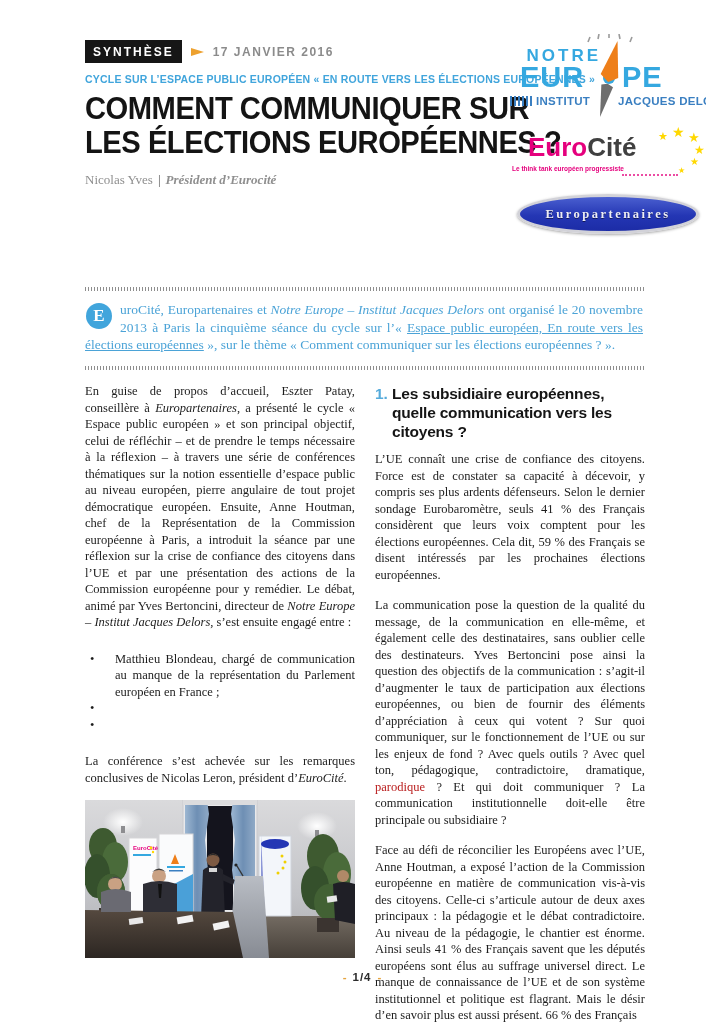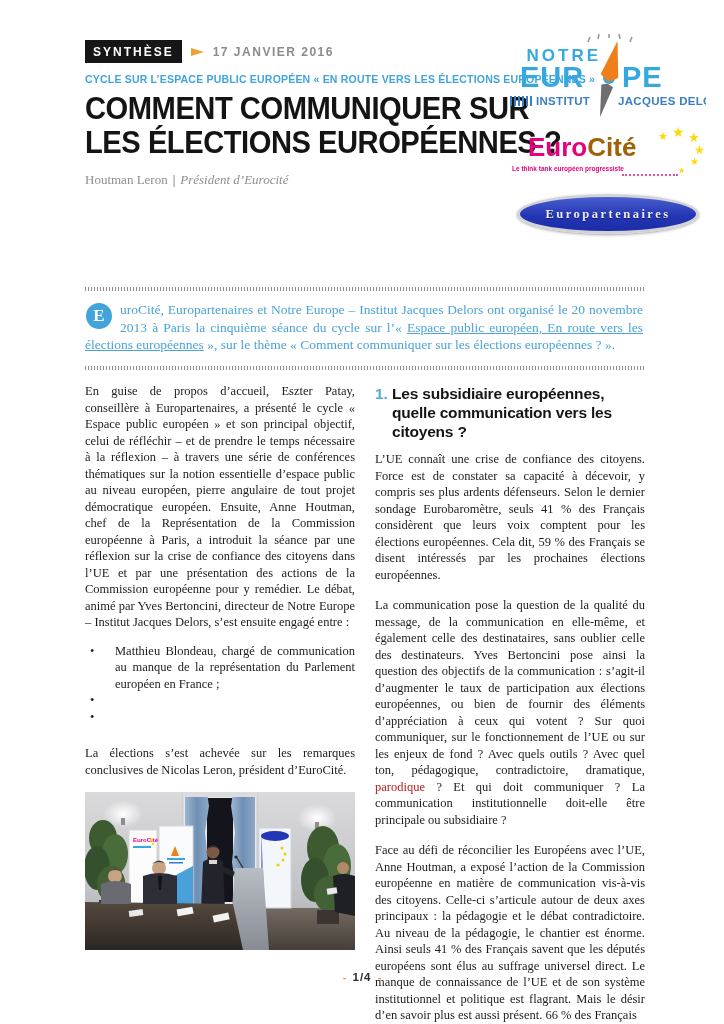--- a/index.html
+++ b/index.html
@@ -24,32 +24,32 @@
   .series {
     margin-top:10px; color:#41A5DC; font:bold 10.5px/1.2 "Liberation Sans", sans-serif;
     letter-spacing:0.2px; white-space:nowrap;
   }
   .title {
     margin-top:6px; color:#141414; font:bold 31px/34px "Liberation Sans", sans-serif;
     letter-spacing:-0.5px; transform:scaleX(0.94); transform-origin:left top; white-space:nowrap;
   }
   .author { margin-top:12px; font:13px/1.2 "Liberation Serif", serif; color:#8f8f8f; }
   .author .sep { color:#555; margin:0 5px; }
-  .author .role { font-style:italic; }
+  .author .role { font-style:italic;font-weight:bold; }
 
   
   .logos { position:absolute; right:14px; top:34px; width:204px; display:flex; flex-direction:column; align-items:center; gap:8px; }
   .logo-ne text { font-family:"Liberation Sans", sans-serif; font-weight:bold; }
   .ne-t1 { fill:#35A8E0; font-size:17px; letter-spacing:3px; }
   .ne-t2 { fill:#35A8E0; font-size:29px; letter-spacing:1px; }
   .ne-t3 { fill:#3A7FC1; font-size:11.5px; letter-spacing:0.3px; }
   .logo-ec { position:relative; width:192px; height:58px; }
   .ec-main { position:absolute; left:16px; top:6px; font:bold 26px/1 "Liberation Sans", sans-serif; }
   .ec-euro { color:#E5007D;text-align:center; }
-  .ec-cite { color:#a16207; }
+  .ec-cite { color:#404040; }
   .ec-tag  { position:absolute; left:0px; top:38px; color:#E5007D; font:bold 6.5px/1 "Liberation Sans", sans-serif; }
   .ec-star { position:absolute; color:#FFD800; font-family:"DejaVu Sans", sans-serif; }
   .ec-dots { position:absolute; left:110px; top:46px; width:56px; border-bottom:2px dotted #E5007D; opacity:.7; }
   .logo-ep {
     width:182px; height:40px; border-radius:50%;
     background:linear-gradient(180deg,#4A5FD0 0%, #2436B4 55%, #1C2CA6 100%);
     border:3px solid #D2D2D8; box-shadow:0 1px 3px rgba(0,0,0,.35);
     display:flex; align-items:center; justify-content:center;
   }
   .logo-ep span {
@@ -65,23 +65,23 @@
   .dropcap {
     float:left; width:26px; height:26px; border-radius:50%; background:#41A5DC;
     color:#fff; font:bold 17px/26px "Liberation Serif", serif; text-align:center;
     margin:2px 8px 0 1px;
   }
 
   
   .columns { position:absolute; left:85px; top:383px; width:560px; display:flex; gap:20px; }
   .col { width:270px; }
   .para { font:12.5px/16.5px "Liberation Serif", serif; color:#1c1c1c; text-align:justify; margin:0 0 14px 0; }
-  .para.tight { margin-bottom:12px; }
+  .para.tight { margin-bottom:20px; }
   .para.spaced { margin-top:20px; }
-  .it { }
+  .it { font-style:italic; }
   .ul { text-decoration:underline; cursor:pointer; }
   a.link { color:#b91c1c; text-decoration:none; cursor:pointer; }
   .bullet { display:flex; font:12.5px/16.5px "Liberation Serif", serif; color:#1c1c1c; }
   .bullet-marker { flex:none; width:30px; padding-left:5px; }
   .bullet-text { flex:1; text-align:justify; }
   .sec-heading { display:flex; font:bold 15.5px/19px "Liberation Sans", sans-serif; letter-spacing:-0.2px; margin:1px 0 10px 0; }
   .sec-num { flex:none; width:17px; color:#56ABDB; }
   .sec-text { color:#151515; }
 
   
@@ -102,21 +102,21 @@
       <span class="badge">SYNTHÈSE</span>
       <span class="date-arrow"></span>
       <span class="date-text">17 JANVIER 2016</span>
     </div>
     <div class="series">CYCLE SUR L’ESPACE PUBLIC EUROPÉEN « EN ROUTE VERS LES ÉLECTIONS EUROPÉENNES »</div>
     <div class="title">
       <div>COMMENT COMMUNIQUER SUR</div>
       <div>LES ÉLECTIONS EUROPÉENNES ?</div>
     </div>
     <div class="author">
-      <span>Houtman Leron</span><span class="sep">|</span><span class="role">Président d’Eurocité</span>
+      <span>Nicolas Yves</span><span class="sep">|</span><span class="role">Président d’Eurocité</span>
     </div>
   </div>
 
   <div class="logos">
     <svg class="logo-ne" width="196" height="86" viewBox="0 0 196 86">
 
       <g stroke="#9a9a9a" stroke-width="1.6">
         <line x1="78" y1="8" x2="80" y2="3"></line>
           <line x1="88" y1="5" x2="89" y2="0"></line>
         <line x1="99" y1="4" x2="99" y2="-1"></line>
@@ -181,21 +181,21 @@
           <div class="bullet">
             <span class="bullet-marker">•</span>
             <span class="bullet-text"><span>Matthieu Blondeau, chargé de communication au manque de la représentation du Parlement européen en France ;</span></span>
           </div>
           <div class="bullet">
             <span class="bullet-marker">•</span>
           </div>
           <div class="bullet">
             <span class="bullet-marker">•</span>
           </div>
-          <p class="para spaced"><span>La élections s’est achevée sur les remarques conclusives de Nicolas Leron, président d’</span><span class="it">EuroCité</span><span>.</span></p>
+          <p class="para spaced"><span>La conférence s’est achevée sur les remarques conclusives de Nicolas Leron, président d’</span><span class="it">EuroCité</span><span>.</span></p>
         </div>
 
       <svg class="photo" width="270" height="158" viewBox="0 0 270 158">
         <defs>
           <linearGradient id="wallg" x1="0" y1="0" x2="0" y2="1">
             <stop offset="0" stop-color="#dadadc"></stop>
               <stop offset="0.6" stop-color="#c3c4c8"></stop>
               <stop offset="1" stop-color="#a9a9ad"></stop>
           </linearGradient>
           <linearGradient id="floorg" x1="0" y1="0" x2="0" y2="1">

